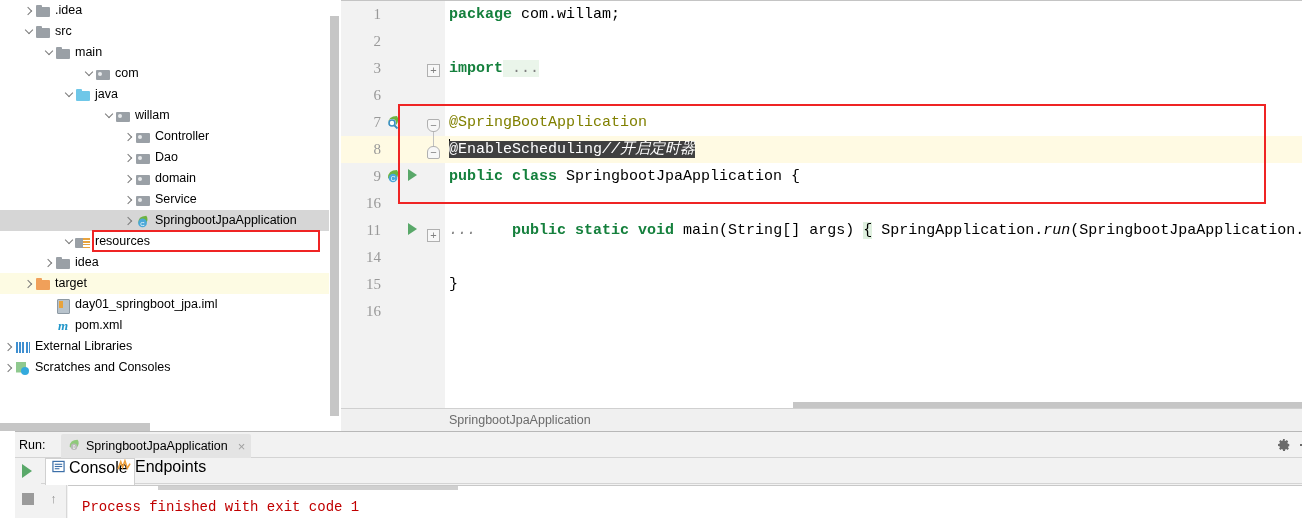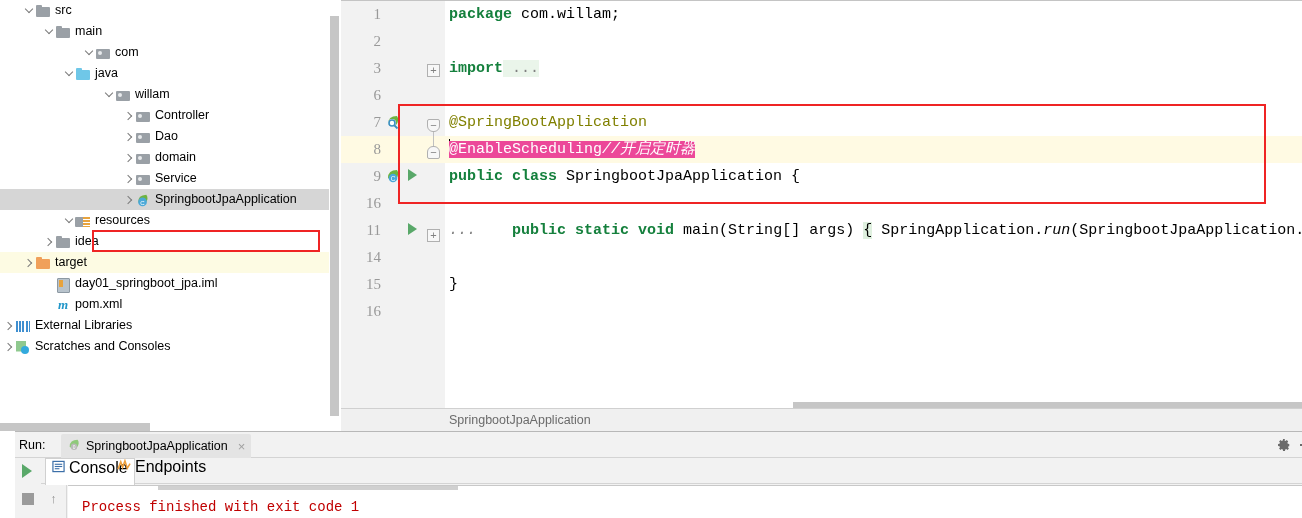--- a/index.html
+++ b/index.html
@@ -157,21 +157,21 @@
     position: absolute; left: 108px; white-space: pre;
     font-family: "Liberation Mono", monospace; font-size: 15px; color: #000;
   }
   .kw { color: #15803d; font-weight: bold; }
   .anno { color: #808000; }
   .cmt { color: #808080; font-style: italic; }
   .ident { color: #000000; }
   .meth-it { color: #000000; font-style: italic; }
   .folded-import { background: #eaf5ea; color: #808080; }
   .brace-hl { background: #dff0df; }
-  .sel-text { background: #ec4899; color: #ffffff; }
+  .sel-text { background: #404040; color: #ffffff; }
   .caret { display:inline-block; width:1px; background:#000; height:17px;
            vertical-align:-3px; margin-right:-1px; }
   .fold-mark {
     position: absolute; left: 86px; width: 13px; height: 13px;
     border: 1px solid #b0b0b0; background: #f7f7f7; color: #808080;
     font-size: 11px; line-height: 11px; text-align: center;
     font-family: "Liberation Sans", sans-serif;
   }
   .fold-line {
     position: absolute; left: 92px; width: 1px; background: #c0c0c0;
@@ -276,20 +276,26 @@
     background: #d0d0d0;
   }
 </style>
 </head>
 <body>
 
 <div id="app">
 
   <div id="project-panel">
     <div id="tree-rows">
+        <div class="tree-row">
+          <span style="display:inline-block;width:22px"></span>
+          <span class="arrow right"></span>
+          <span class="ico ic-folder"></span>
+          <span class="tree-label">.idea</span>
+        </div>
         <div class="tree-row">
           <span style="display:inline-block;width:22px"></span>
           <span class="arrow down"></span>
           <span class="ico ic-folder"></span>
           <span class="tree-label">src</span>
         </div>
         <div class="tree-row">
           <span style="display:inline-block;width:42px"></span>
           <span class="arrow down"></span>
           <span class="ico ic-folder"></span>

